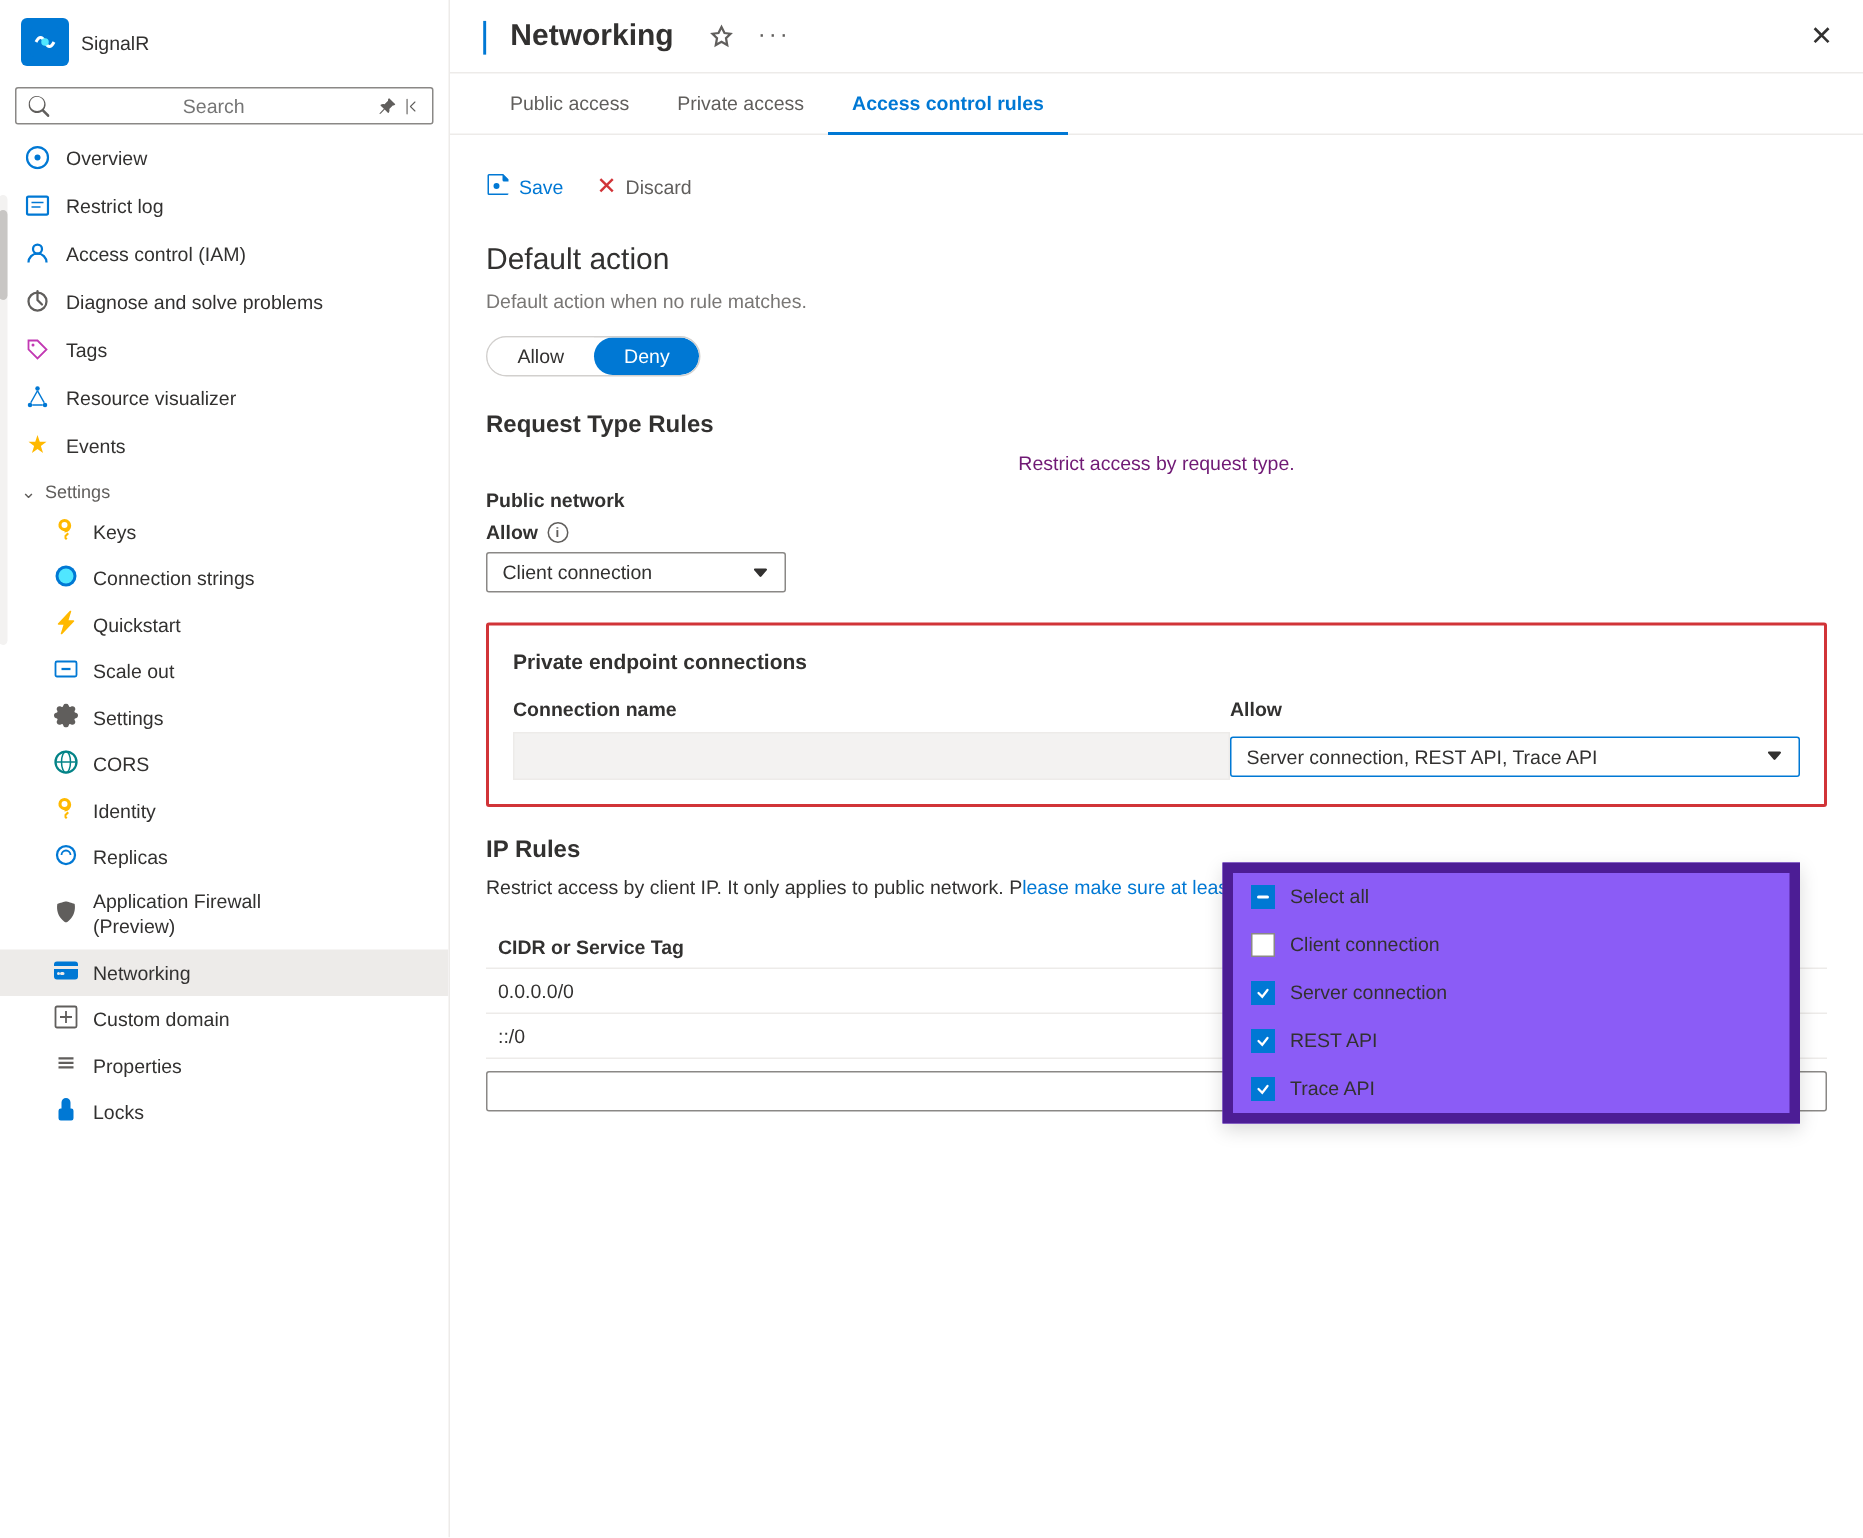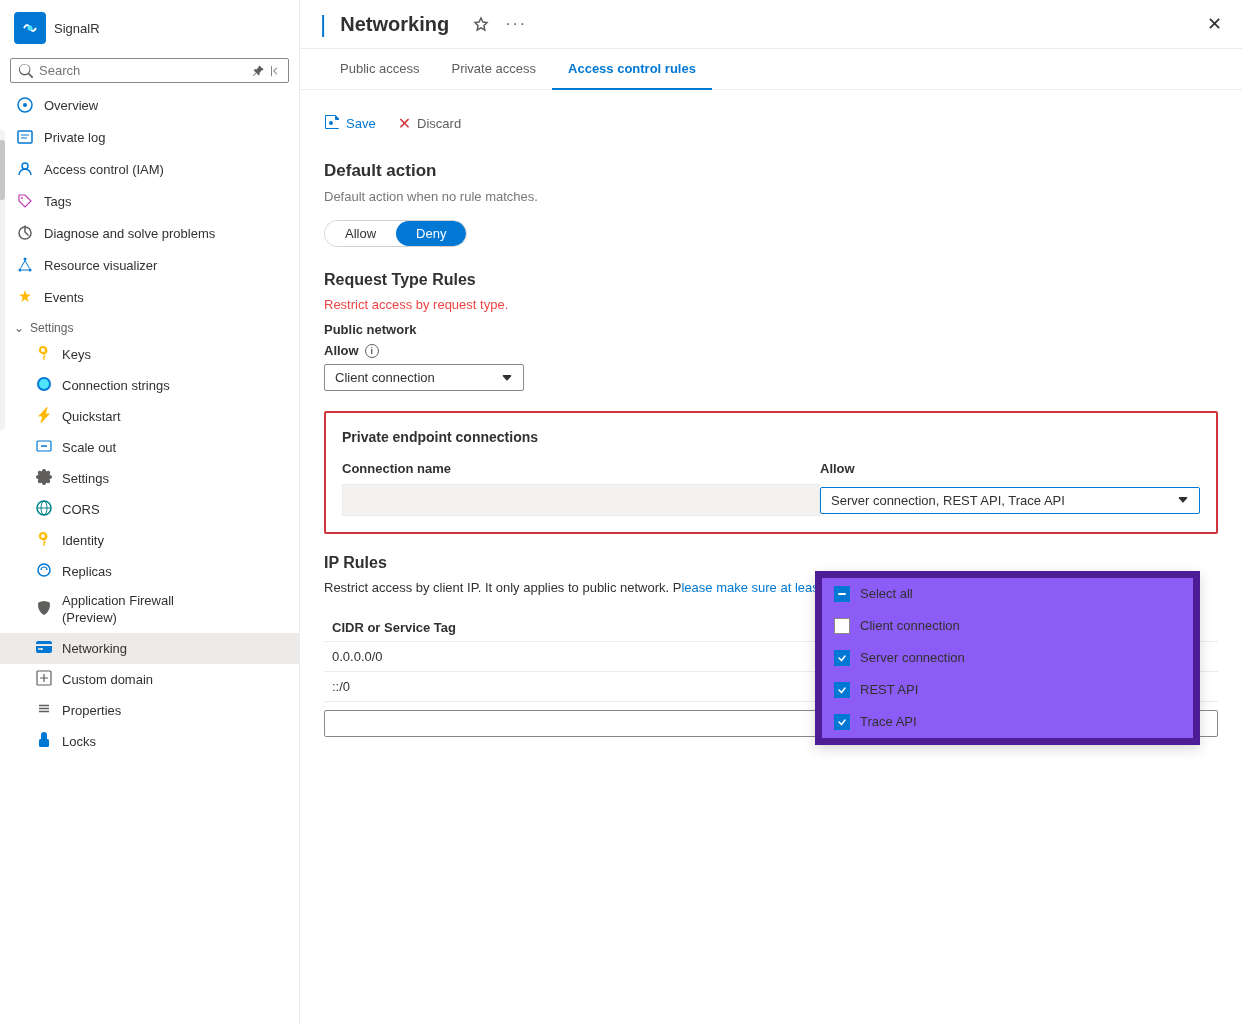--- a/index.html
+++ b/index.html
@@ -6,21 +6,21 @@
     body { font-family: 'Segoe UI', Arial, sans-serif; font-size: 13px; color: #323130; background: #fff; display: flex; height: 1025px; width: 1242px; overflow: hidden; }
 
     
     .sidebar { width: 300px; min-width: 300px; background: #fff; border-right: 1px solid #edebe9; display: flex; flex-direction: column; height: 100%; overflow-y: auto; }
     .sidebar-header { display: flex; align-items: center; gap: 8px; padding: 12px 14px 8px; }
     .signalr-icon { width: 32px; height: 32px; background: #0078d4; border-radius: 4px; display: flex; align-items: center; justify-content: center; }
     .signalr-icon svg { width: 20px; height: 20px; }
     .sidebar-title { font-size: 13px; color: #323130; font-weight: 400; }
 
     .search-box { margin: 6px 10px 6px; display: flex; align-items: center; border: 1px solid #8a8886; border-radius: 2px; padding: 4px 8px; gap: 6px; background: #fff; }
-    .search-box input { border: none; outline: none; font-size: 13px; flex: 1; color: #323130; }
+    .search-box input { border: none; outline: none; font-size: 13px; flex: 1; color: #323130; text-align: center; }
     .search-box-icons { display: flex; gap: 4px; align-items: center; }
 
     .nav-item { display: flex; align-items: center; gap: 10px; padding: 7px 14px 7px 16px; cursor: pointer; color: #323130; font-size: 13px; }
     .nav-item .icon { width: 18px; height: 18px; display: flex; align-items: center; justify-content: center; flex-shrink: 0; }
 
     .section-label { padding: 8px 14px 4px; font-size: 12px; color: #605e5c; display: flex; align-items: center; gap: 6px; cursor: pointer; }
 
     .nav-sub-item { display: flex; align-items: center; gap: 10px; padding: 6px 14px 6px 36px; cursor: pointer; color: #323130; font-size: 13px; }
 
     .scrollbar-track { width: 6px; background: #f3f2f1; position: absolute; right: 295px; top: 130px; height: 300px; border-radius: 3px; }
@@ -42,31 +42,31 @@
     .tab { padding: 12px 16px; font-size: 13px; color: #605e5c; cursor: pointer; border-bottom: 2px solid transparent; margin-bottom: -1px; }
     .tab.active { color: #0078d4; border-bottom-color: #0078d4; font-weight: 600; }
 
     
     .page-content { padding: 20px 24px; }
     .description { color: #323130; font-size: 13px; margin-bottom: 16px; line-height: 1.5; }
 
     .toolbar { display: flex; gap: 22px; margin-bottom: 24px; align-items: center; }
     .tool-btn { display: flex; align-items: center; gap: 6px; background: none; border: none; cursor: pointer; color: #0078d4; font-size: 13px; padding: 4px 0; }
 
-    .section-title { font-size: 17px; font-weight: 700; color: #323130; margin-bottom: 8px; }
+    .section-title { font-size: 20px; font-weight: 400; color: #323130; margin-bottom: 8px; }
     .sub-desc { color: #797775; font-size: 13px; margin-bottom: 16px; }
 
     
     .toggle-group { display: flex; border-radius: 20px; overflow: hidden; border: 1px solid #d2d0ce; width: fit-content; margin-bottom: 24px; }
     .toggle-option { padding: 5px 20px; font-size: 13px; cursor: pointer; }
     .toggle-option.inactive { background: #fff; color: #323130; }
     .toggle-option.active { background: #0078d4; color: #fff; border-radius: 20px; }
 
     .subsection-title { font-size: 16px; font-weight: 600; margin-bottom: 8px; margin-top: 8px; }
-    .sub-desc2 { color: #ef4444; font-size: 13px; margin-bottom: 10px; }
+    .sub-desc2 { color: #701a75; font-size: 13px; margin-bottom: 10px; text-align: center; }
 
     .allow-label { font-weight: 600; font-size: 13px; margin-bottom: 6px; display: flex; align-items: center; gap: 6px; }
     .info-icon { width: 14px; height: 14px; border-radius: 50%; border: 1px solid #605e5c; display: inline-flex; align-items: center; justify-content: center; font-size: 9px; color: #605e5c; cursor: pointer; }
 
     .dropdown-select { display: flex; align-items: center; justify-content: space-between; border: 1px solid #8a8886; border-radius: 2px; padding: 5px 10px; width: 200px; cursor: pointer; font-size: 13px; background: #fff; margin-bottom: 20px; }
 
     
     .private-endpoint-box { border: 2px solid #d13438; border-radius: 2px; padding: 16px; margin-bottom: 20px; position: relative; }
     .private-endpoint-title { font-weight: 600; font-size: 14px; margin-bottom: 12px; }
 
@@ -151,48 +151,48 @@
     <span>Overview</span>
   </div>
   <div class="nav-item">
     <div class="icon ico-blue">
       <svg width="16" height="16" viewBox="0 0 16 16" fill="currentColor">
           <rect x="1" y="2" width="14" height="12" rx="1" stroke="currentColor" stroke-width="1.5" fill="none"></rect>
           <line x1="4" y1="6" x2="12" y2="6" stroke="currentColor" stroke-width="1"></line>
           <line x1="4" y1="9" x2="10" y2="9" stroke="currentColor" stroke-width="1"></line>
         </svg>
     </div>
-    <span>Private log</span>
+    <span>Restrict log</span>
   </div>
   <div class="nav-item">
     <div class="icon ico-blue">
       <svg width="16" height="16" viewBox="0 0 16 16" fill="currentColor">
           <circle cx="8" cy="5" r="3" stroke="currentColor" stroke-width="1.5" fill="none"></circle>
           <path d="M2 14c0-3.3 2.7-6 6-6s6 2.7 6 6" stroke="currentColor" stroke-width="1.5" fill="none"></path>
         </svg>
     </div>
     <span>Access control (IAM)</span>
   </div>
   <div class="nav-item">
+    <div class="icon" style="color:#605e5c">
+      <svg width="16" height="16" viewBox="0 0 16 16" fill="currentColor">
+          <path d="M8 1v6l3 3" stroke="currentColor" stroke-width="1.5" fill="none" stroke-linecap="round"></path>
+          <circle cx="8" cy="8" r="6" stroke="currentColor" stroke-width="1.5" fill="none"></circle>
+        </svg>
+    </div>
+    <span>Diagnose and solve problems</span>
+  </div>
+  <div class="nav-item">
     <div class="icon" style="color:#c239b3">
       <svg width="16" height="16" viewBox="0 0 16 16" fill="currentColor">
           <path d="M2 2h6l6 6-6 6-6-6V2z" stroke="currentColor" stroke-width="1.2" fill="none"></path>
           <circle cx="5" cy="5" r="1" fill="currentColor"></circle>
         </svg>
     </div>
     <span>Tags</span>
-  </div>
-  <div class="nav-item">
-    <div class="icon" style="color:#605e5c">
-      <svg width="16" height="16" viewBox="0 0 16 16" fill="currentColor">
-          <path d="M8 1v6l3 3" stroke="currentColor" stroke-width="1.5" fill="none" stroke-linecap="round"></path>
-          <circle cx="8" cy="8" r="6" stroke="currentColor" stroke-width="1.5" fill="none"></circle>
-        </svg>
-    </div>
-    <span>Diagnose and solve problems</span>
   </div>
   <div class="nav-item">
     <div class="icon" style="color:#0078d4">
       <svg width="16" height="16" viewBox="0 0 16 16" fill="currentColor">
           <circle cx="8" cy="2" r="1.5" fill="currentColor"></circle>
           <circle cx="3" cy="13" r="1.5" fill="currentColor"></circle>
           <circle cx="13" cy="13" r="1.5" fill="currentColor"></circle>
           <line x1="8" y1="3.5" x2="3.5" y2="11.5" stroke="currentColor" stroke-width="1"></line>
           <line x1="8" y1="3.5" x2="12.5" y2="11.5" stroke="currentColor" stroke-width="1"></line>
           <line x1="4.5" y1="13" x2="11.5" y2="13" stroke="currentColor" stroke-width="1"></line>

